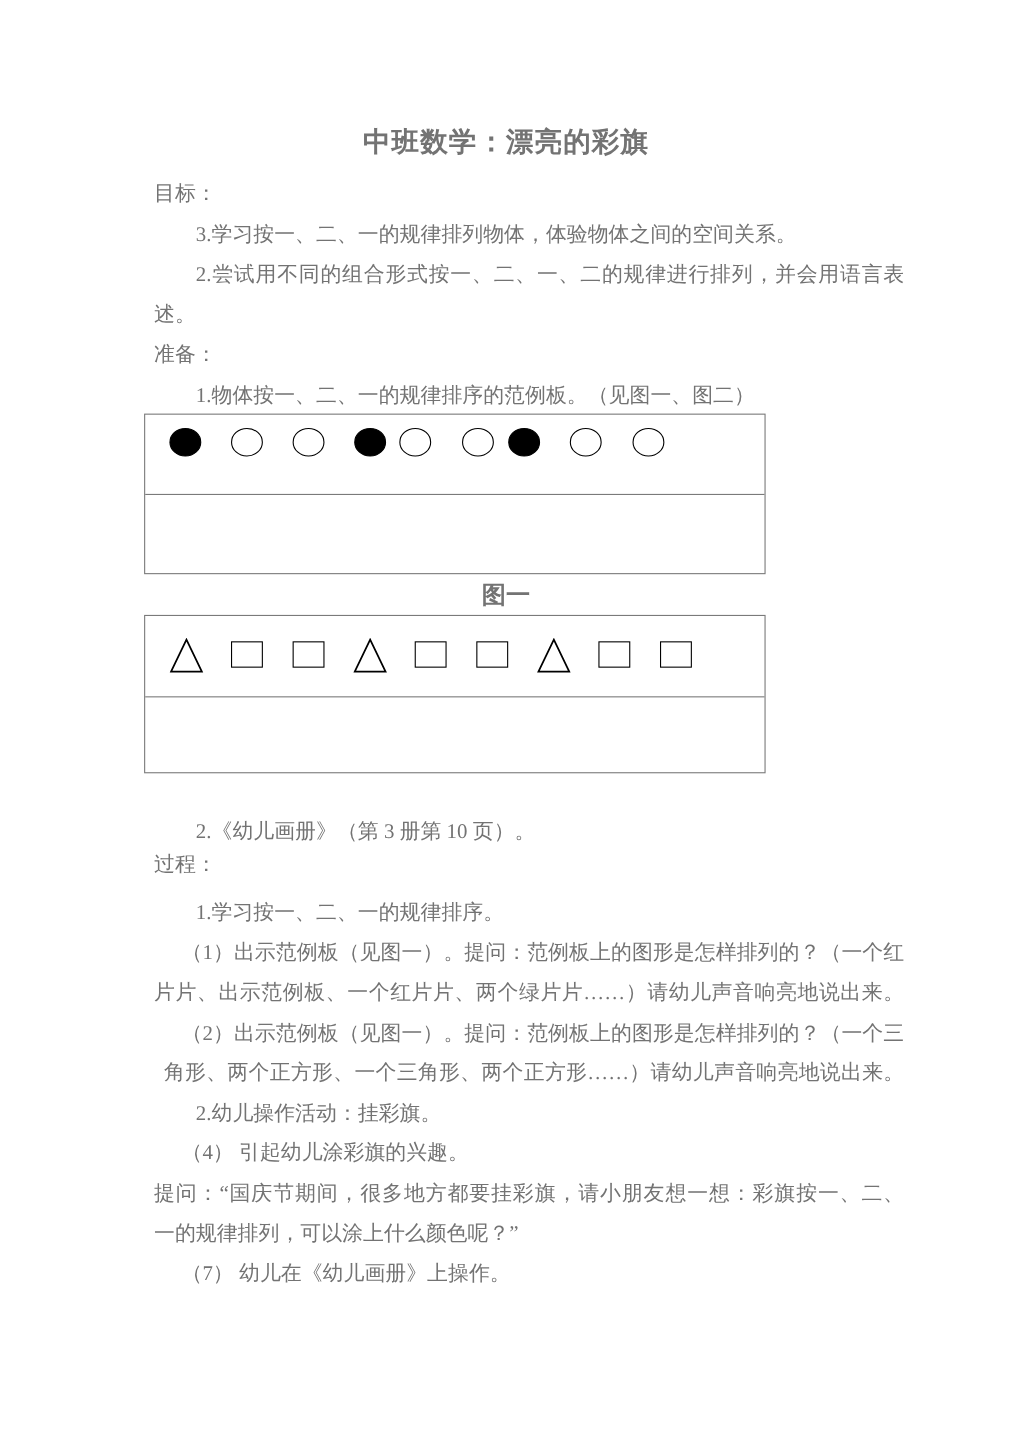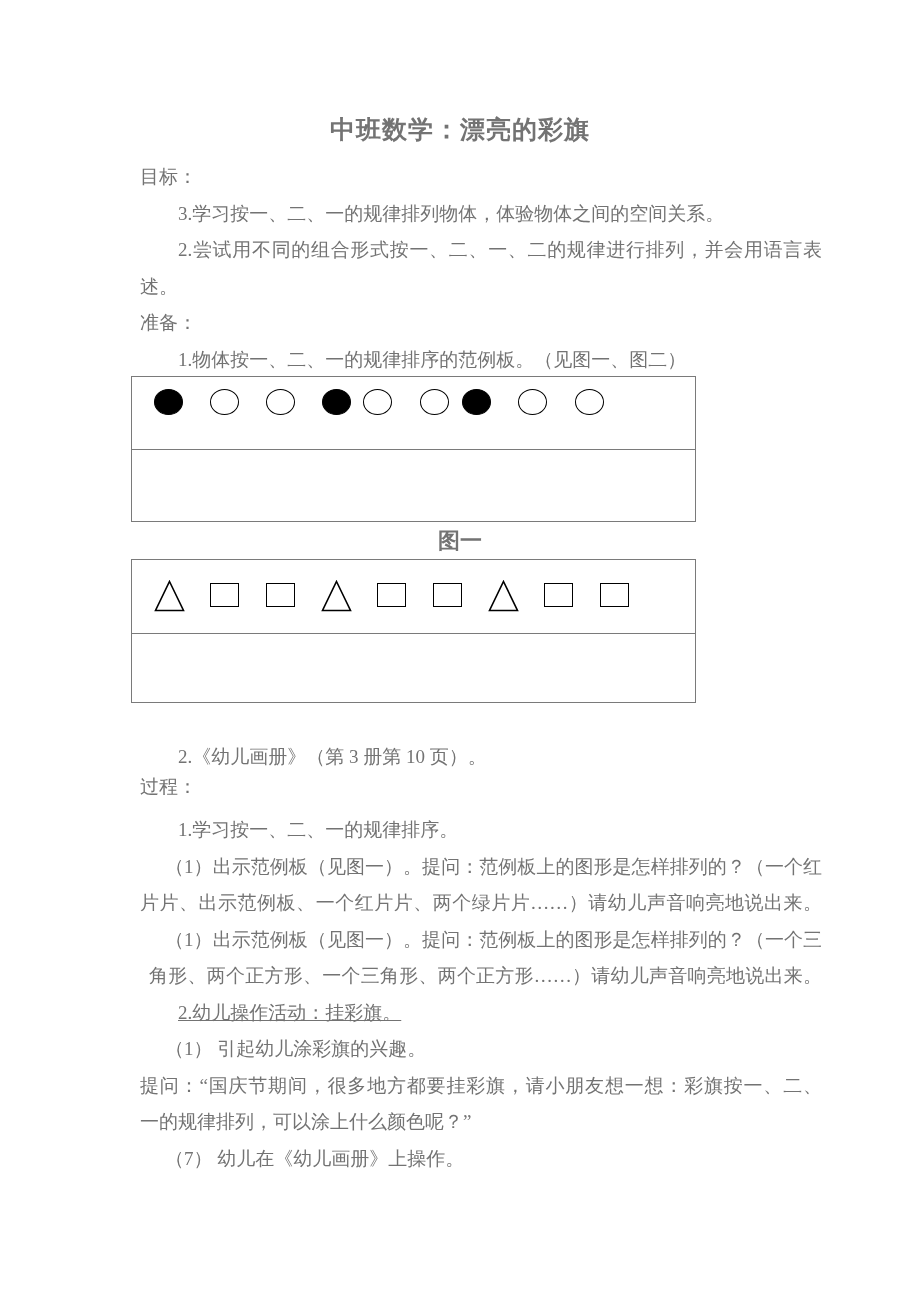--- a/index.html
+++ b/index.html
@@ -109,22 +109,22 @@
     <div class="fig-divider" style="top:73px;"></div>
     <div></div>
   </div>
 
   <div id="lines-after">
       <div class="line" style="left: 178px; top: 743px;">2.《幼儿画册》（第 3 册第 10 页）。</div>
       <div class="line" style="left: 140px; top: 773px;">过程：</div>
       <div class="line" style="left: 178px; top: 816px;">1.学习按一、二、一的规律排序。</div>
       <div class="line just" style="left: 165px; top: 852.5px;">（1）出示范例板（见图一）。提问：范例板上的图形是怎样排列的？（一个红</div>
       <div class="line just" style="left: 140px; top: 889px;">片片、出示范例板、一个红片片、两个绿片片……）请幼儿声音响亮地说出来。</div>
-      <div class="line just" style="left: 165px; top: 925.5px;">（1）出示范例板（见图一）。提问：范例板上的图形是怎样排列的？（一个三</div>
+      <div class="line just" style="left: 165px; top: 925.5px;">（2）出示范例板（见图一）。提问：范例板上的图形是怎样排列的？（一个三</div>
       <div class="line just" style="left: 149px; top: 962px;">角形、两个正方形、一个三角形、两个正方形……）请幼儿声音响亮地说出来。</div>
-      <div class="line" style="left: 178px; top: 998.5px; text-decoration: underline;">2.幼儿操作活动：挂彩旗。</div>
-      <div class="line" style="left: 165px; top: 1035px;">（1） 引起幼儿涂彩旗的兴趣。</div>
+      <div class="line" style="left: 178px; top: 998.5px;">2.幼儿操作活动：挂彩旗。</div>
+      <div class="line" style="left: 165px; top: 1035px;">（4） 引起幼儿涂彩旗的兴趣。</div>
       <div class="line just" style="left: 140px; top: 1071.5px;">提问：“国庆节期间，很多地方都要挂彩旗，请小朋友想一想：彩旗按一、二、</div>
       <div class="line" style="left: 140px; top: 1108px;">一的规律排列，可以涂上什么颜色呢？”</div>
       <div class="line" style="left: 165px; top: 1144.5px;">（7） 幼儿在《幼儿画册》上操作。</div>
     </div>
 
 </div>
 
 </body></html>

